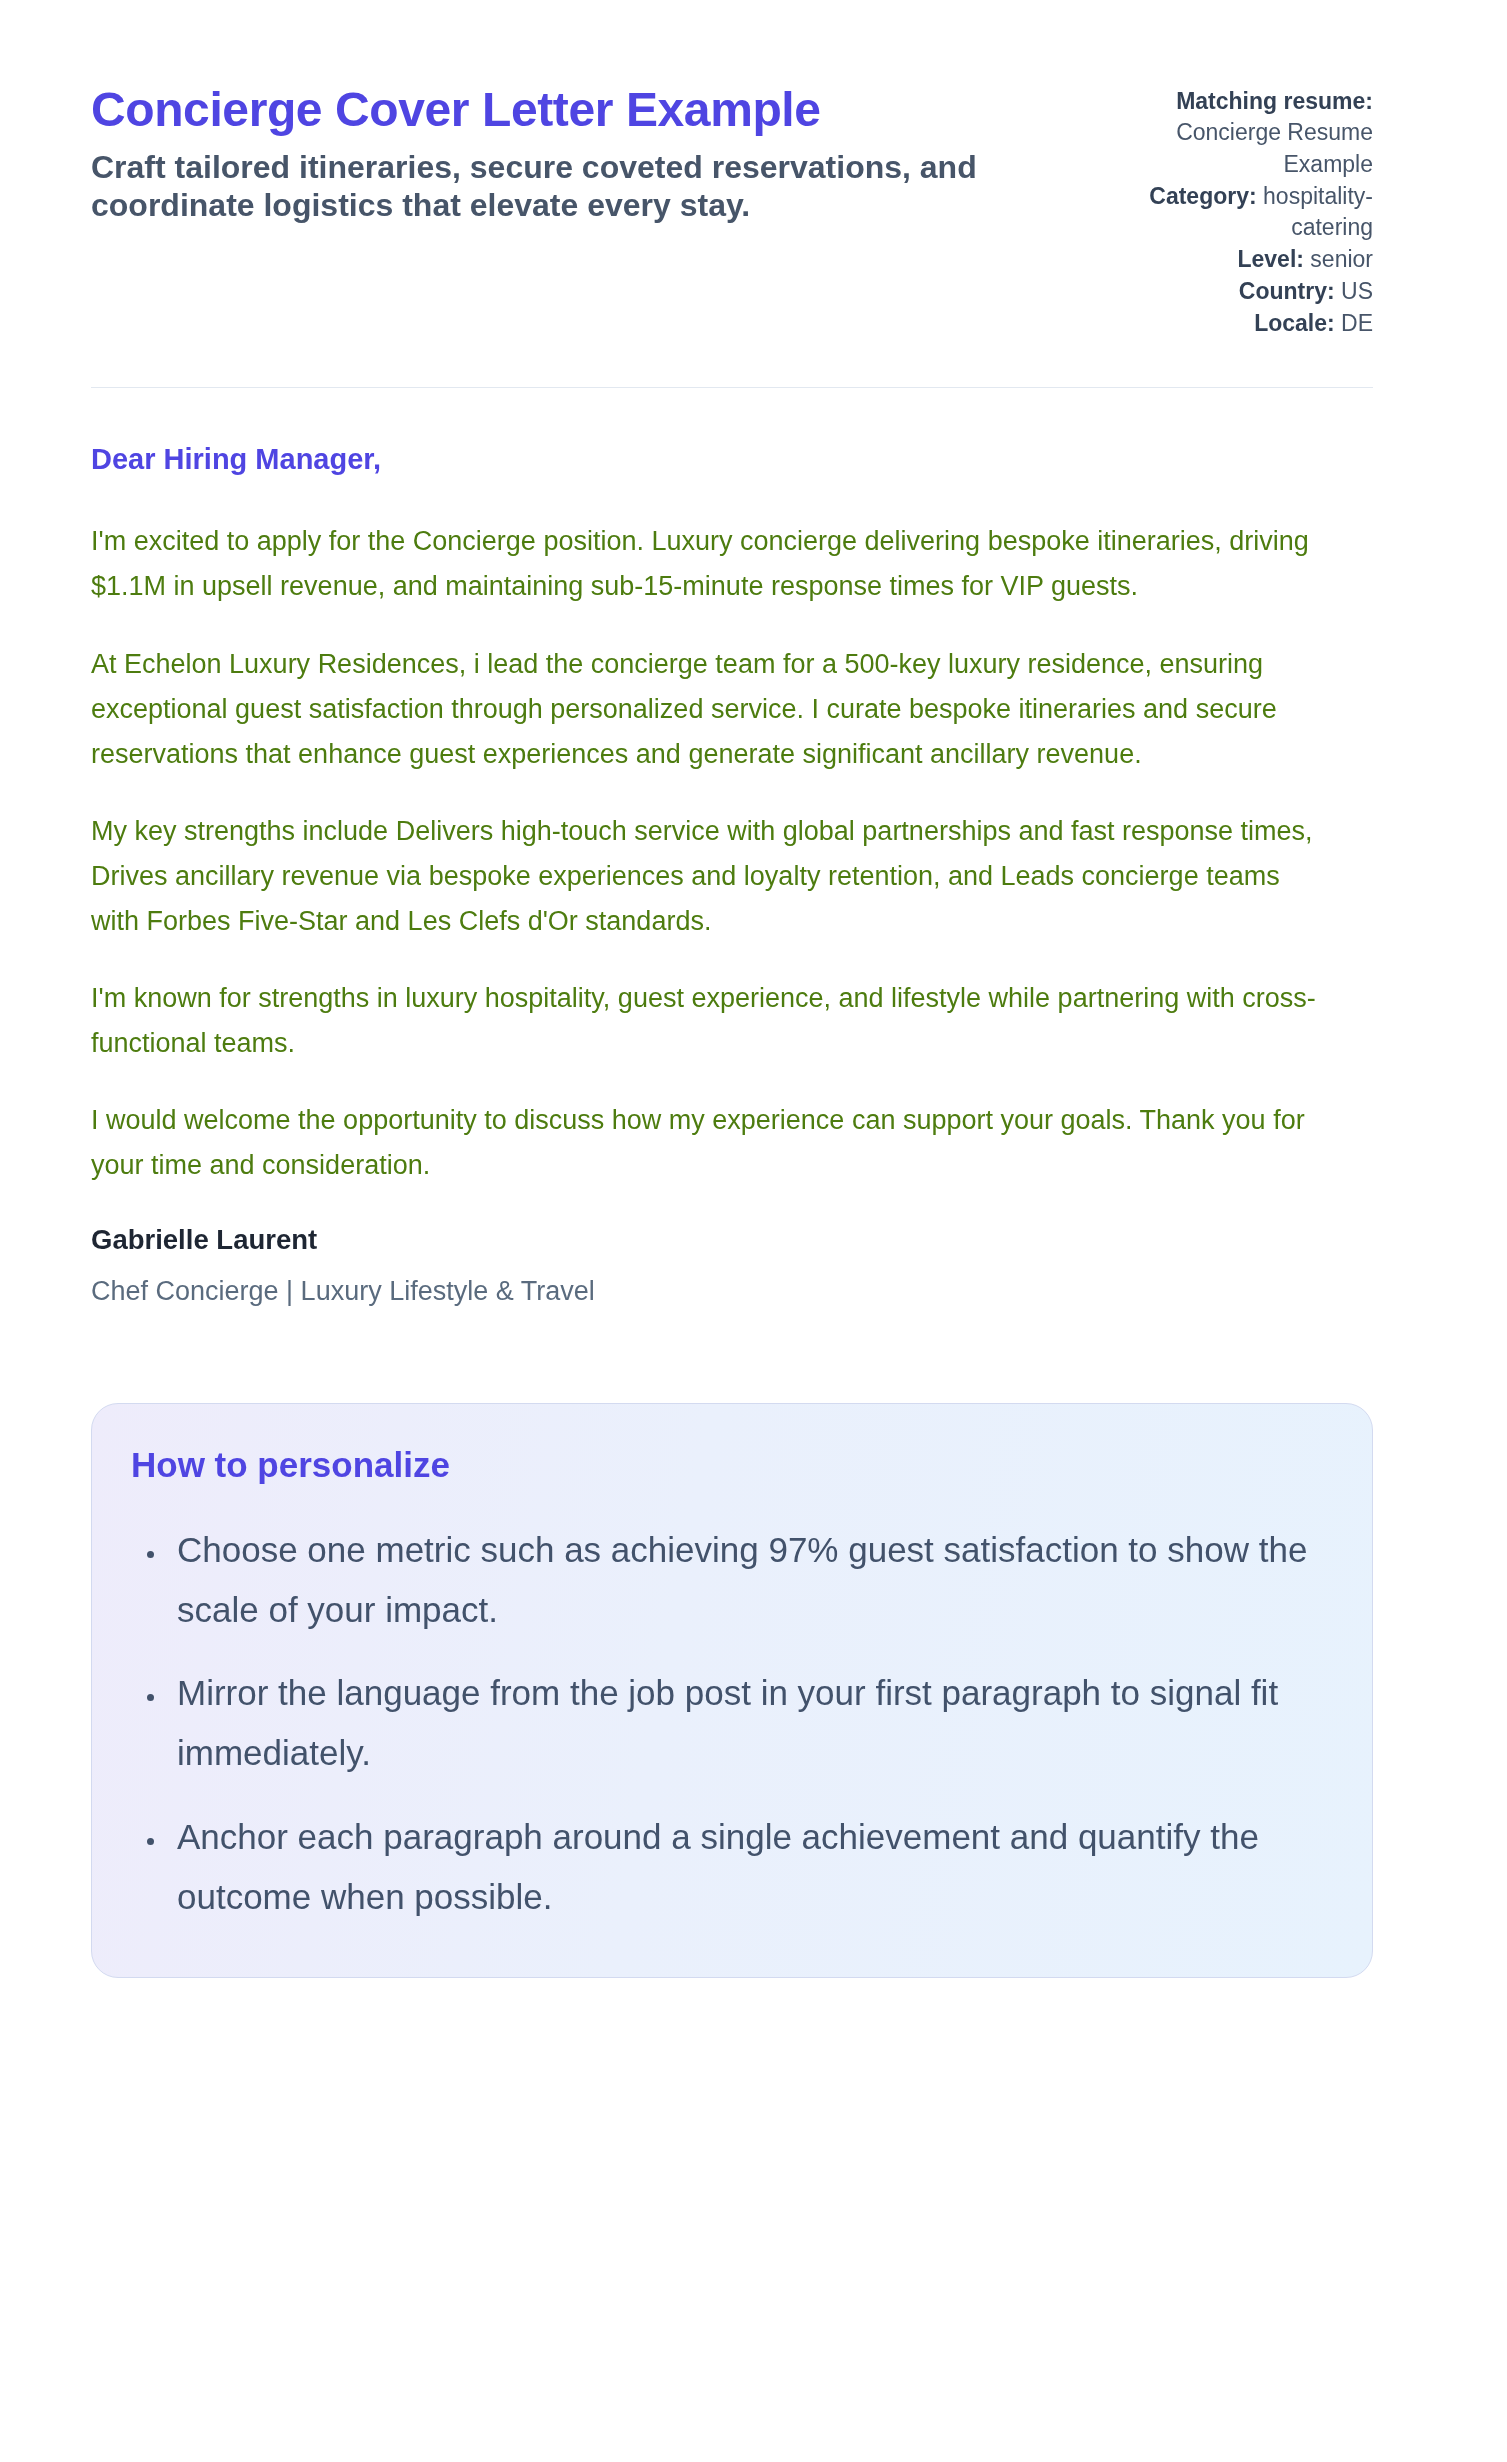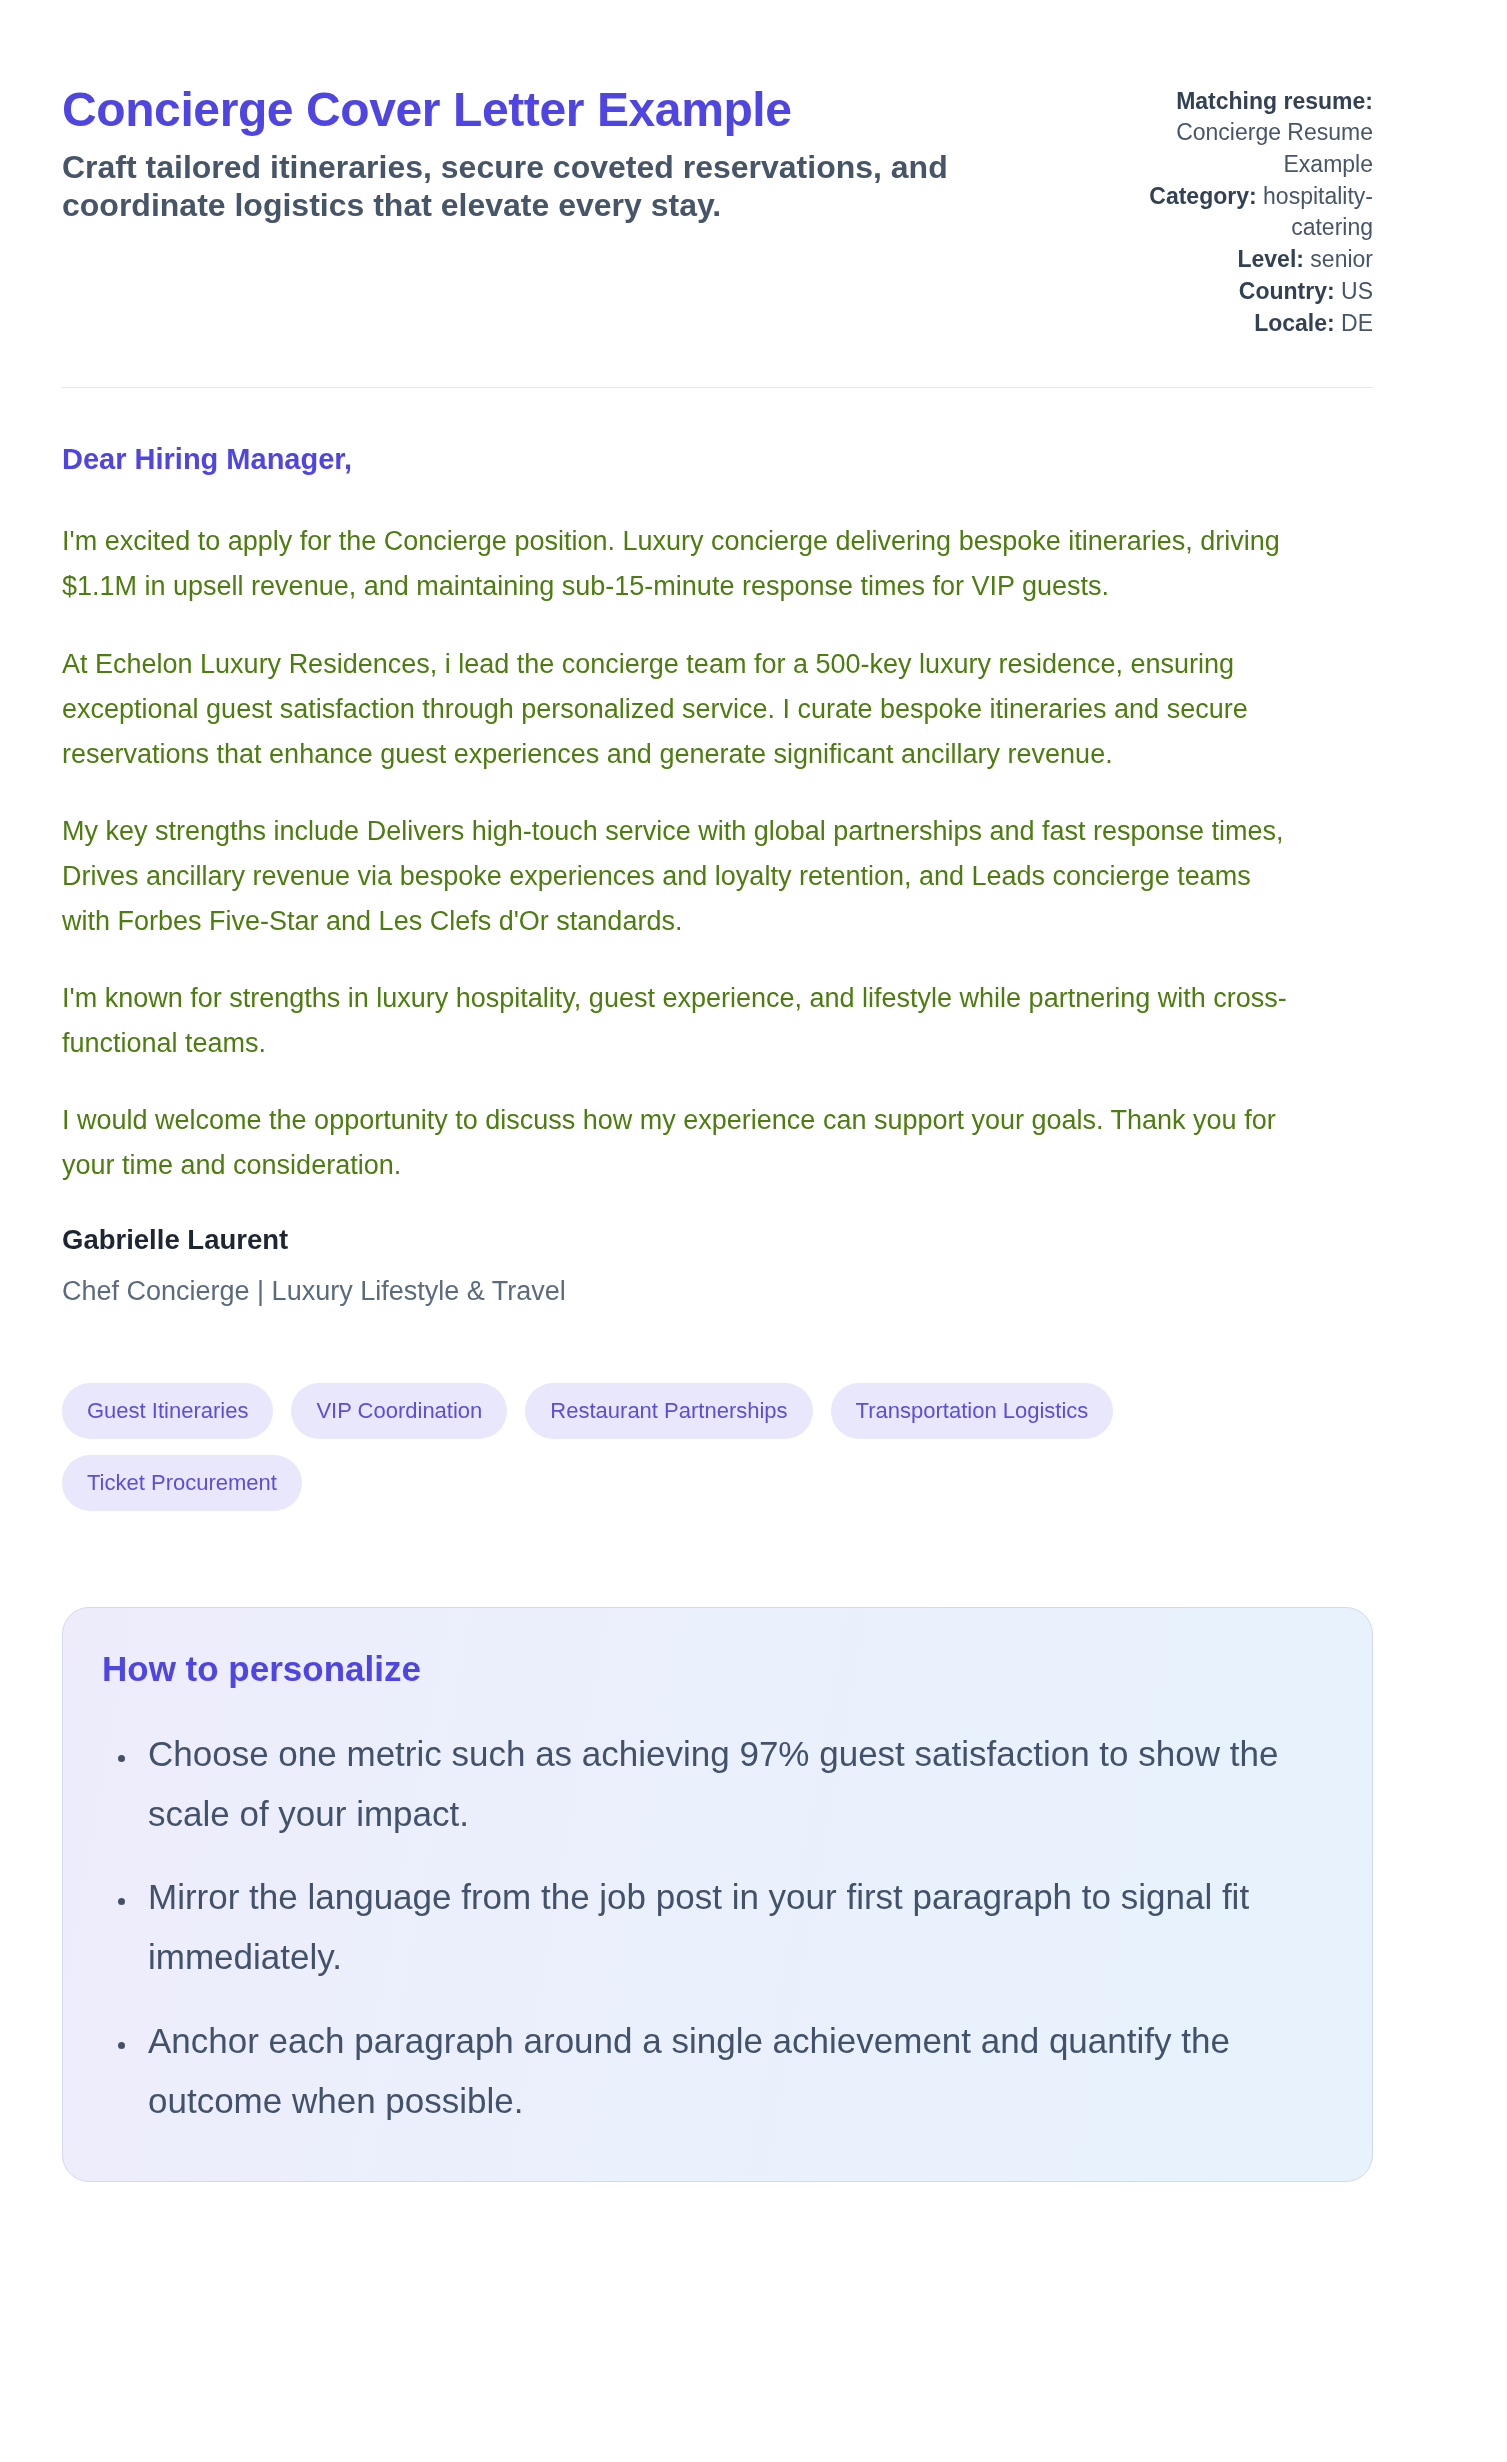--- a/index.html
+++ b/index.html
@@ -5,21 +5,21 @@
   * { margin: 0; padding: 0; box-sizing: border-box; }
   html, body { background: #ffffff; }
   body {
     width: 1508px;
     min-height: 2462px;
     font-family: "Liberation Sans", sans-serif;
     color: #1e2a3a;
   }
   .page {
     width: 1508px;
-    padding: 82px 135px 89px 62px;
+    padding: 82px 135px 89px 91px;
   }
   
   .header {
     display: flex;
     justify-content: space-between;
     align-items: flex-start;
   }
   .header-left { max-width: 940px; }
   .title {
     font-size: 48px;
@@ -150,27 +150,20 @@
     <p class="salutation">Dear Hiring Manager,</p>
     <p class="para">I'm excited to apply for the Concierge position. Luxury concierge delivering bespoke itineraries, driving $1.1M in upsell revenue, and maintaining sub-15-minute response times for VIP guests.</p>
     <p class="para">At Echelon Luxury Residences, i lead the concierge team for a 500-key luxury residence, ensuring exceptional guest satisfaction through personalized service. I curate bespoke itineraries and secure reservations that enhance guest experiences and generate significant ancillary revenue.</p>
     <p class="para">My key strengths include Delivers high-touch service with global partnerships and fast response times, Drives ancillary revenue via bespoke experiences and loyalty retention, and Leads concierge teams with Forbes Five-Star and Les Clefs d'Or standards.</p>
     <p class="para">I'm known for strengths in luxury hospitality, guest experience, and lifestyle while partnering with cross-functional teams.</p>
     <p class="para">I would welcome the opportunity to discuss how my experience can support your goals. Thank you for your time and consideration.</p>
     <p class="sig-name">Gabrielle Laurent</p>
     <p class="sig-role">Chef Concierge | Luxury Lifestyle &amp; Travel</p>
   </main>
 
-  <div class="tags">
-    <span class="tag">Guest Itineraries</span>
-    <span class="tag">VIP Coordination</span>
-    <span class="tag">Restaurant Partnerships</span>
-    <span class="tag">Transportation Logistics</span>
-    <span class="tag">Ticket Procurement</span>
-  </div>
 
   <section class="personalize">
     <h2 class="personalize-title">How to personalize</h2>
     <ul>
       <li>Choose one metric such as achieving 97% guest satisfaction to show the scale of your impact.</li>
       <li>Mirror the language from the job post in your first paragraph to signal fit immediately.</li>
       <li>Anchor each paragraph around a single achievement and quantify the outcome when possible.</li>
     </ul>
   </section>
 

